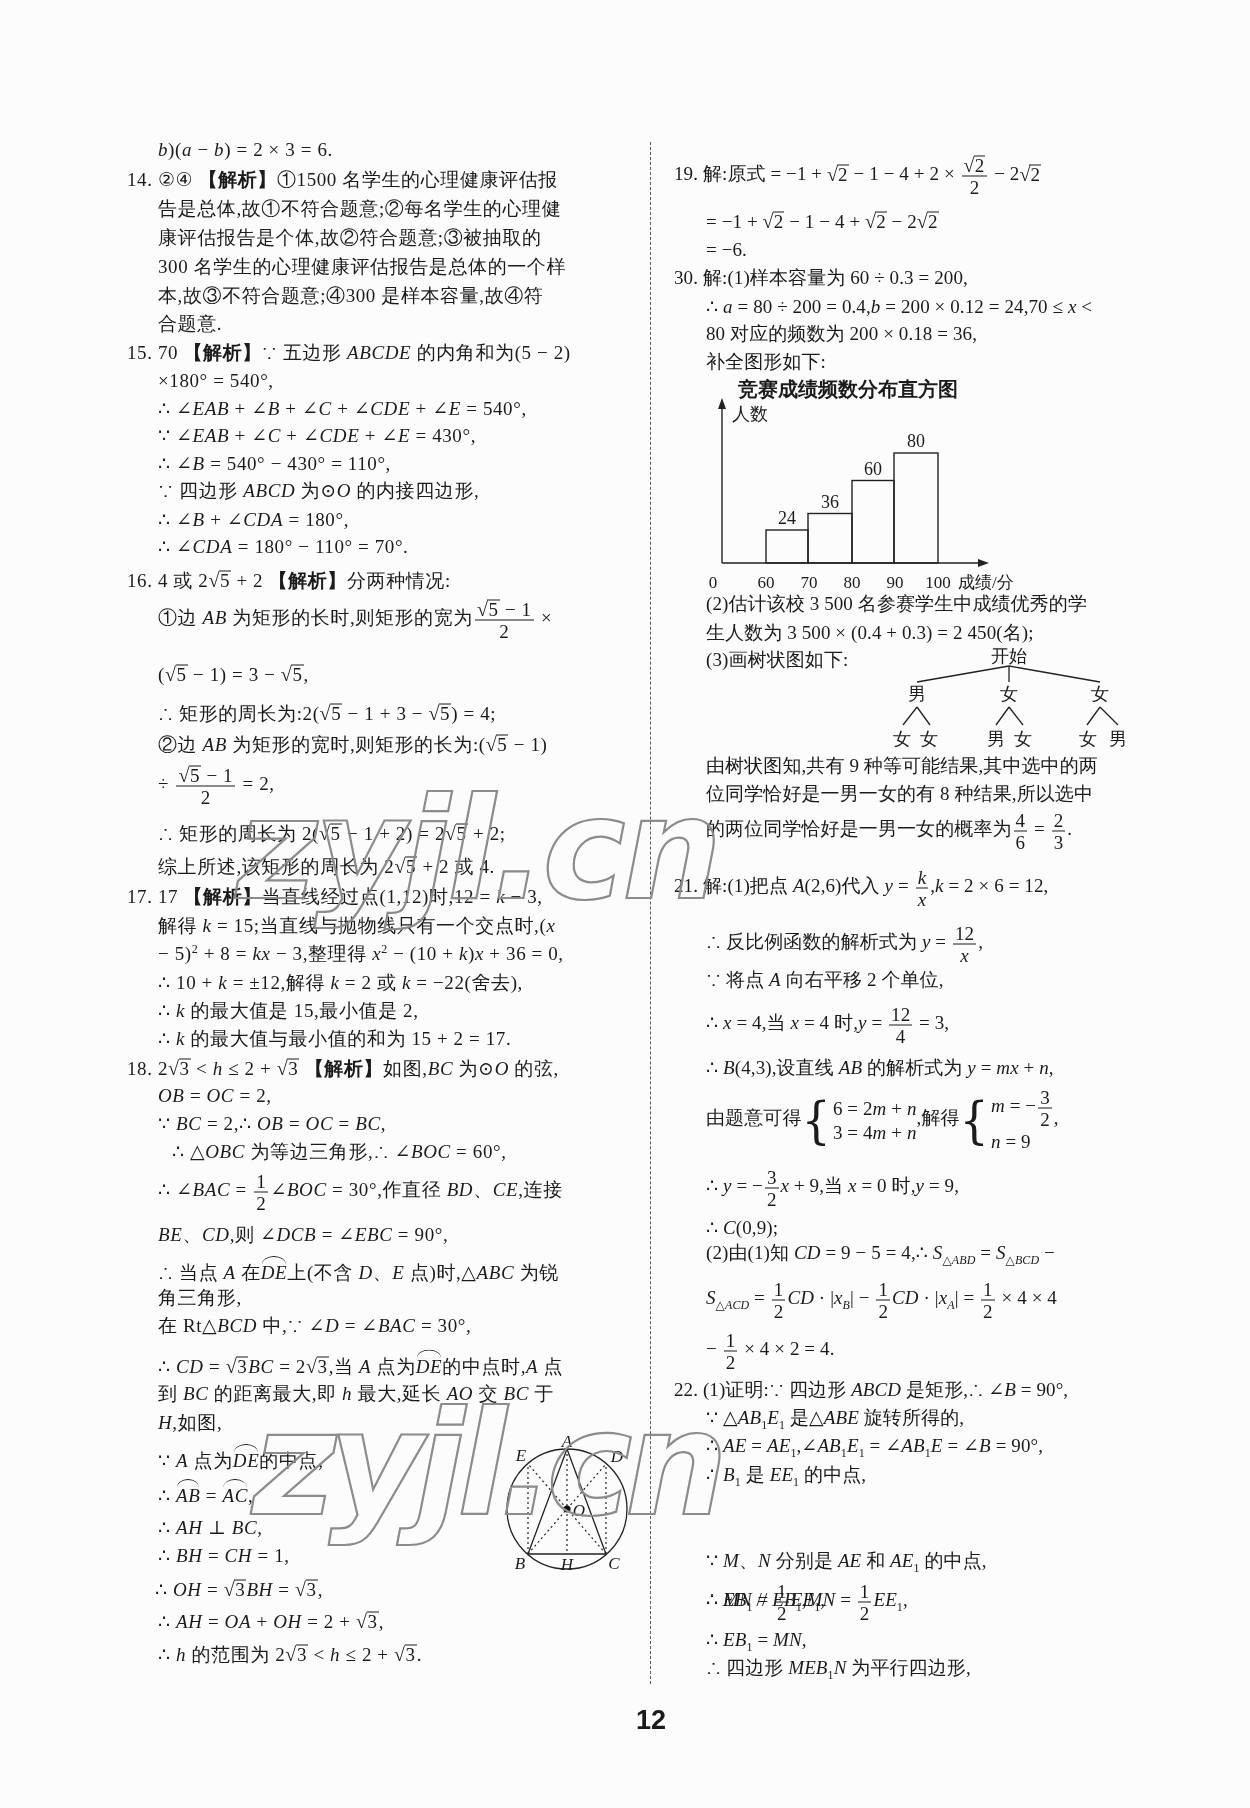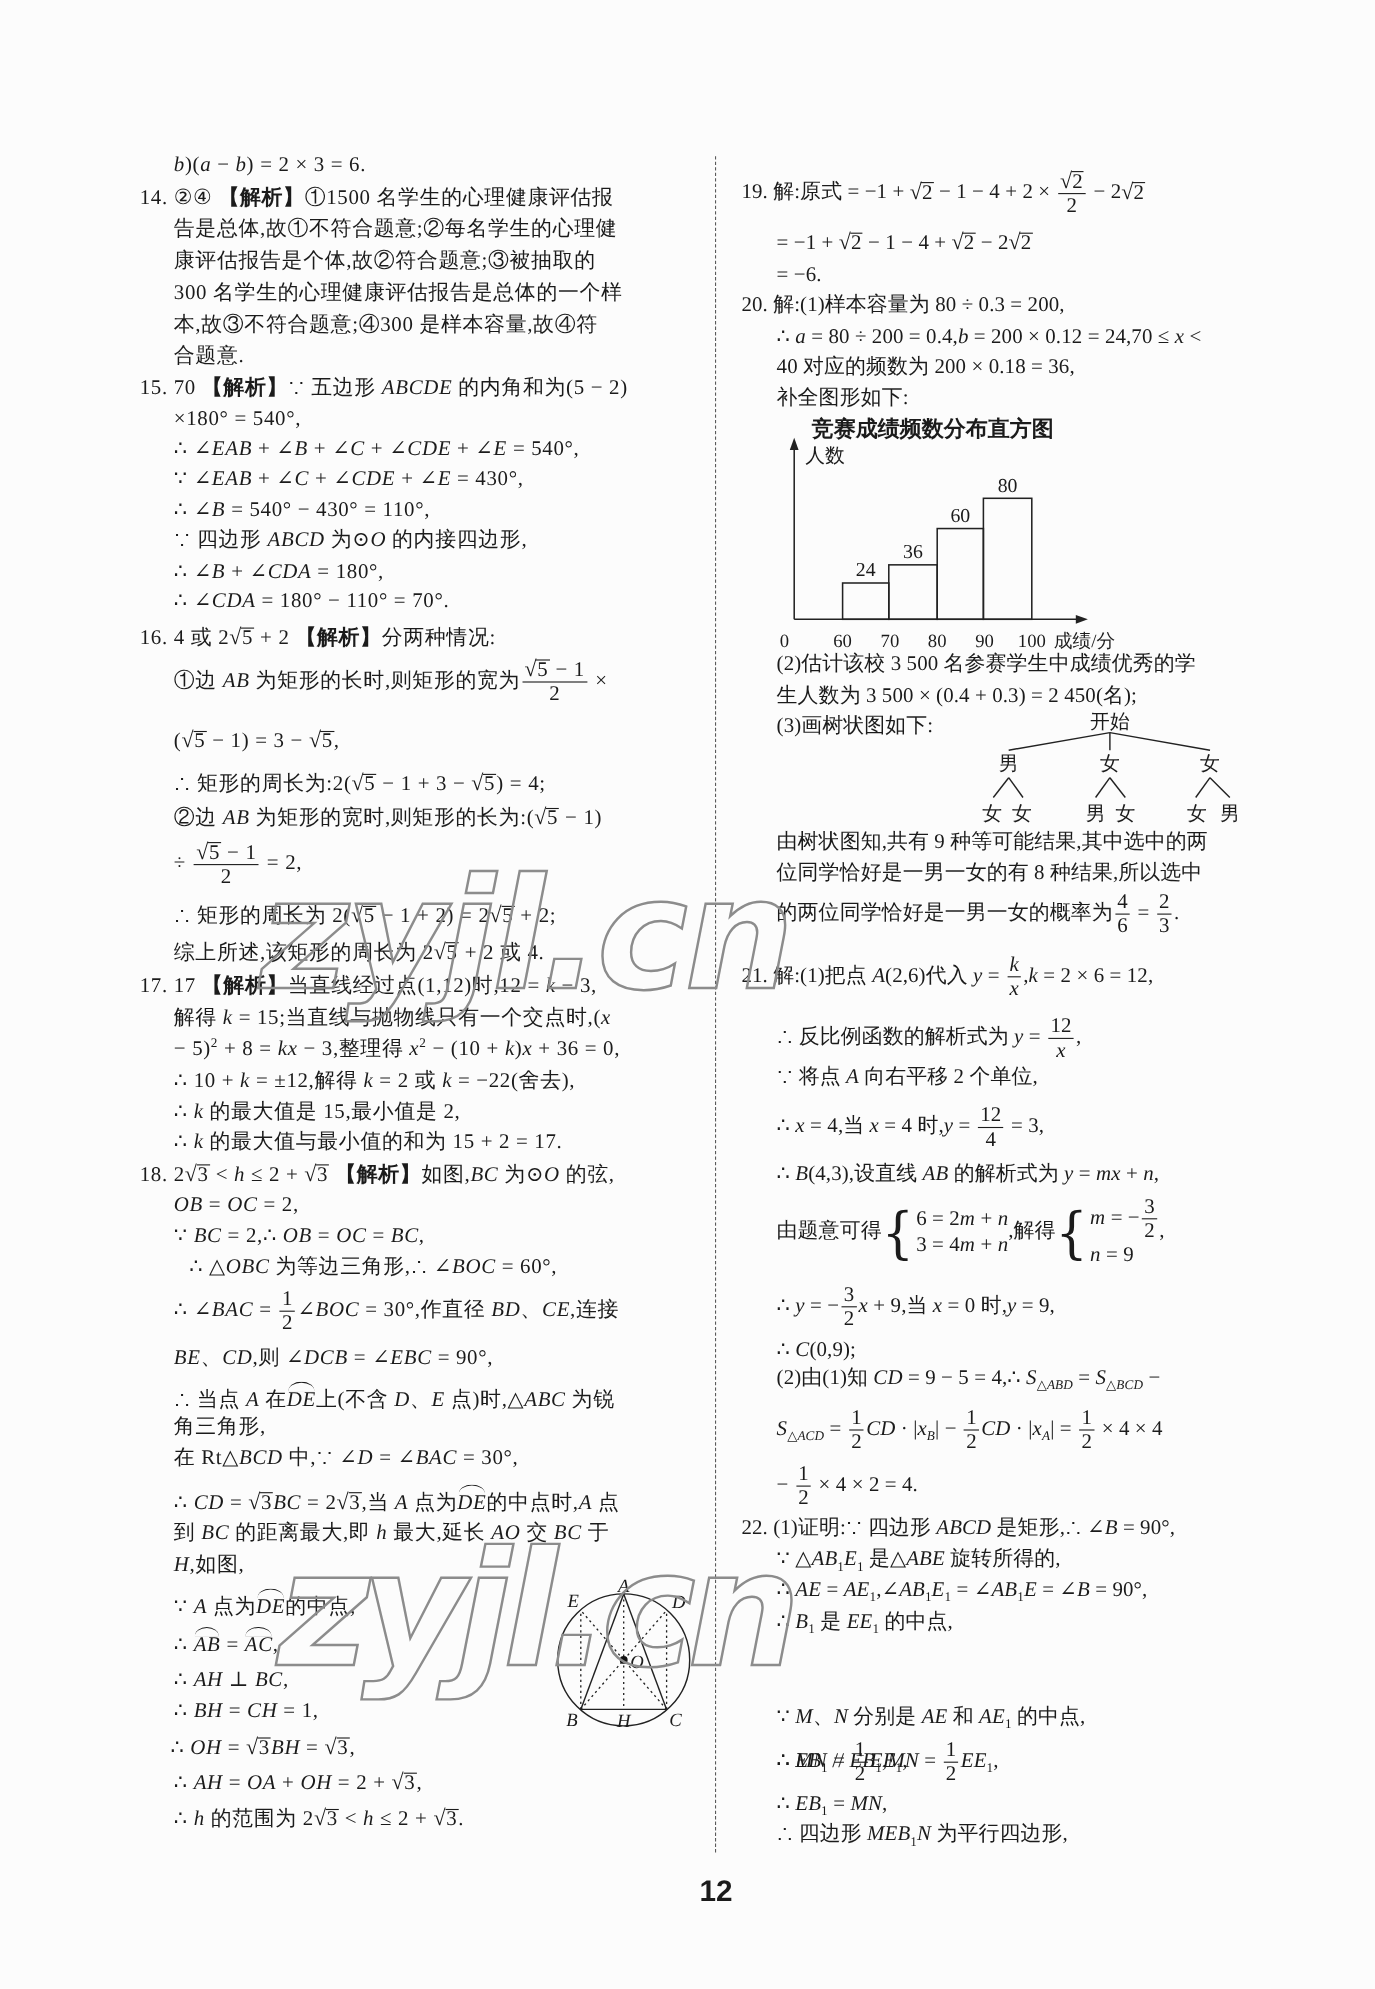--- a/index.html
+++ b/index.html
@@ -85,23 +85,23 @@
     <div class="ln L" style="left:158px;top:1621px">∴ <span class="it">AH</span> = <span class="it">OA</span> + <span class="it">OH</span> = 2 + <span class="sqrt"><span class="rad">√</span><span class="rc">3</span></span>,</div>
     <div class="ln L" style="left:158px;top:1654px">∴ <span class="it">h</span> 的范围为 2<span class="sqrt"><span class="rad">√</span><span class="rc">3</span></span> &lt; <span class="it">h</span> ≤ 2 + <span class="sqrt"><span class="rad">√</span><span class="rc">3</span></span>.</div>
   </div>
 
   <div class="divider" style="left:650px;top:142px;height:1542px"></div>
 
   <div>
     <div class="ln R" style="left:674px;top:176px">19. 解:原式 = −1 + <span class="sqrt"><span class="rad">√</span><span class="rc">2</span></span> − 1 − 4 + 2 × <span class="frac"><span class="num"><span class="sqrt"><span class="rad">√</span><span class="rc">2</span></span></span><span class="den">2</span></span> − 2<span class="sqrt"><span class="rad">√</span><span class="rc">2</span></span></div>
     <div class="ln R" style="left:706px;top:221px">= −1 + <span class="sqrt"><span class="rad">√</span><span class="rc">2</span></span> − 1 − 4 + <span class="sqrt"><span class="rad">√</span><span class="rc">2</span></span> − 2<span class="sqrt"><span class="rad">√</span><span class="rc">2</span></span></div>
     <div class="ln R" style="left:706px;top:250px">= −6.</div>
-    <div class="ln R" style="left:674px;top:278px">20. 解:(1)样本容量为 80 ÷ 0.3 = 200,</div>
+    <div class="ln R" style="left:674px;top:278px">30. 解:(1)样本容量为 60 ÷ 0.3 = 200,</div>
     <div class="ln R" style="left:706px;top:307px">∴ <span class="it">a</span> = 80 ÷ 200 = 0.4,<span class="it">b</span> = 200 × 0.12 = 24,70 ≤ <span class="it">x</span> &lt;</div>
-    <div class="ln R" style="left:706px;top:334px">40 对应的频数为 200 × 0.18 = 36,</div>
+    <div class="ln R" style="left:706px;top:334px">80 对应的频数为 200 × 0.18 = 36,</div>
     <div class="ln R" style="left:706px;top:362px">补全图形如下:</div>
     <div class="ln R" style="left:706px;top:604px">(2)估计该校 3 500 名参赛学生中成绩优秀的学</div>
     <div class="ln R" style="left:706px;top:633px">生人数为 3 500 × (0.4 + 0.3) = 2 450(名);</div>
     <div class="ln R" style="left:706px;top:660px">(3)画树状图如下:</div>
     <div class="ln R" style="left:706px;top:766px">由树状图知,共有 9 种等可能结果,其中选中的两</div>
     <div class="ln R" style="left:706px;top:794px">位同学恰好是一男一女的有 8 种结果,所以选中</div>
     <div class="ln R" style="left:706px;top:831px">的两位同学恰好是一男一女的概率为<span class="frac"><span class="num">4</span><span class="den">6</span></span> = <span class="frac"><span class="num">2</span><span class="den">3</span></span>.</div>
     <div class="ln R" style="left:674px;top:888px">21. 解:(1)把点 <span class="it">A</span>(2,6)代入 <span class="it">y</span> = <span class="frac"><span class="num"><span class="it">k</span></span><span class="den"><span class="it">x</span></span></span>,<span class="it">k</span> = 2 × 6 = 12,</div>
     <div class="ln R" style="left:706px;top:944px">∴ 反比例函数的解析式为 <span class="it">y</span> = <span class="frac"><span class="num">12</span><span class="den"><span class="it">x</span></span></span>,</div>
     <div class="ln R" style="left:706px;top:980px">∵ 将点 <span class="it">A</span> 向右平移 2 个单位,</div>

